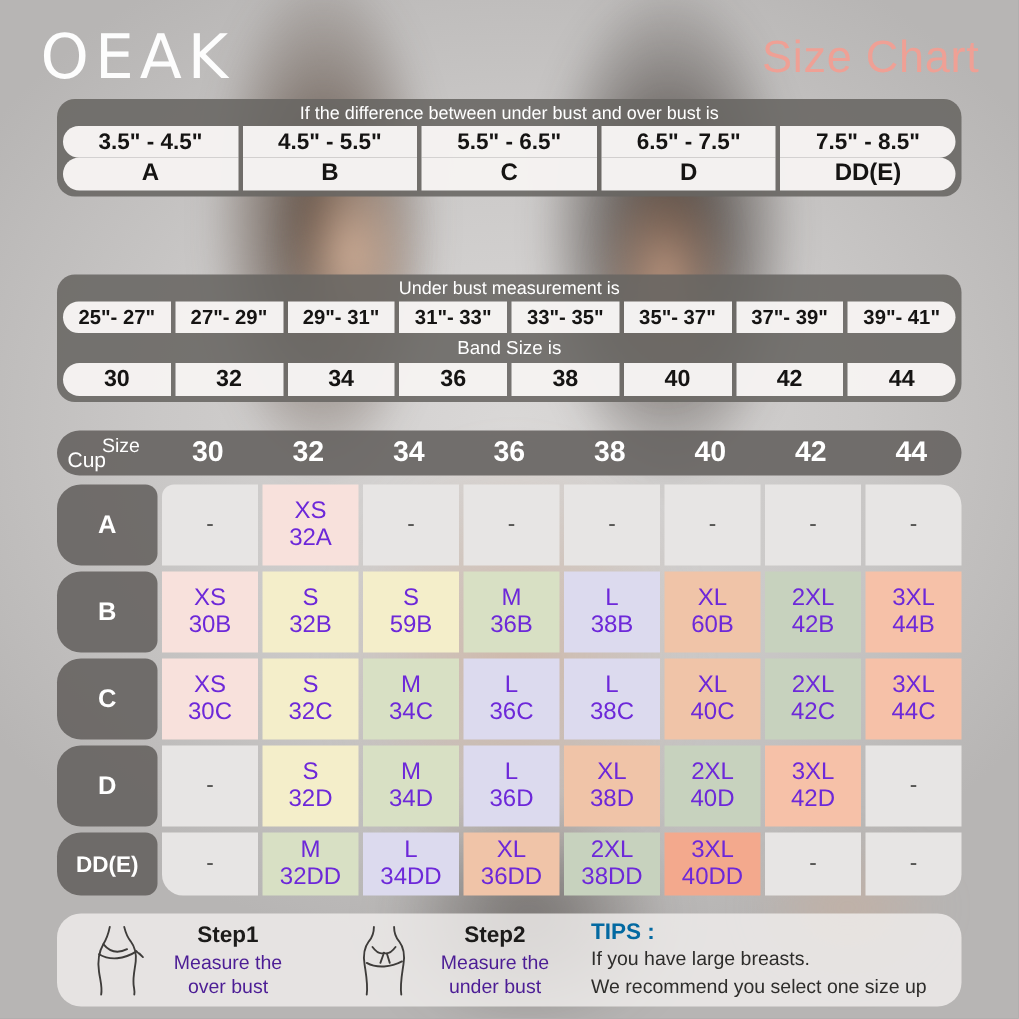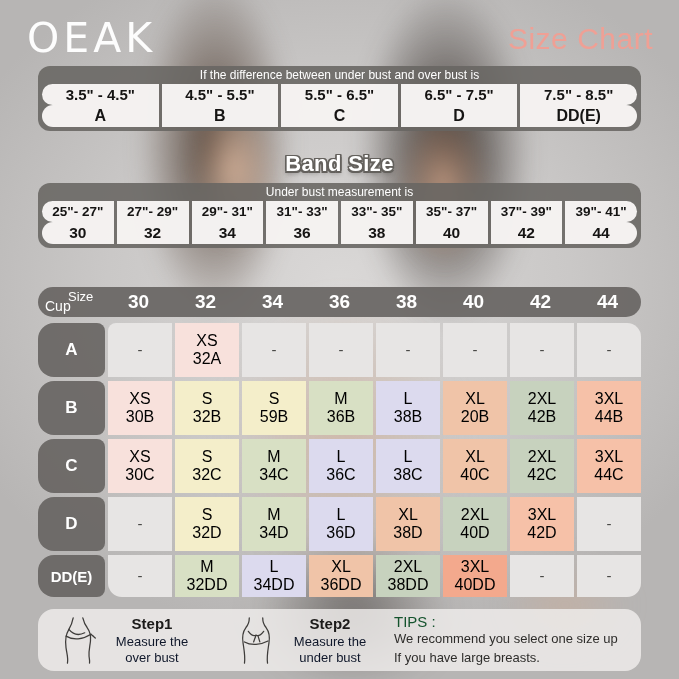--- a/index.html
+++ b/index.html
@@ -72,34 +72,34 @@
     font-weight:bold;font-size:19px;}
   .mrows{margin-top:6px;}
   .mrow{display:flex;height:54px;margin-bottom:4px;}
   .mrow-last{height:42px;margin-bottom:0;}
   .mlabel{width:67px;margin-right:3px;background:rgba(102,99,96,.9);
     border-radius:16px 8px 8px 16px;display:flex;align-items:center;justify-content:center;
     color:#fff;font-weight:bold;font-size:17px;}
   .mrow-last .mlabel{font-size:15px;}
   .mcells{flex:1;display:flex;gap:3px;}
   .mcell{flex:1;display:flex;flex-direction:column;align-items:center;justify-content:center;
-    color:#000000;font-size:16px;line-height:1.15;font-weight:500;}
+    color:#6d28d9;font-size:16px;line-height:1.15;font-weight:500;}
   .mcell-empty{color:#4a4947;font-size:15px;}
 
   
   .footer{position:absolute;left:38px;top:609px;width:603px;height:62px;z-index:2;
     box-sizing:border-box;background:rgba(241,239,238,.8);border-radius:16px;
     display:flex;align-items:center;padding:0 14px 0 20px;}
   .step-icon{width:40px;height:48px;flex:0 0 auto;}
   .icon2{margin-left:40px;}
   .step-text{margin-left:10px;width:88px;text-align:center;}
   .step-title{font-size:15px;font-weight:bold;color:#1c1b1a;}
-  .step-desc{font-size:13px;color:#0f172a;line-height:1.18;margin-top:2px;}
+  .step-desc{font-size:13px;color:#4c1d95;line-height:1.18;margin-top:2px;}
   .tips{margin-left:20px;flex:1;min-width:0;}
-  .tips-title{font-size:15px;font-weight:normal;color:#14532d;}
+  .tips-title{font-size:15px;font-weight:bold;color:#0369a1;}
   .tips-line{font-size:13px;color:#2e2d2b;line-height:1.4;white-space:nowrap;}
 </style>
 </head>
 <body>
 
 <div class="stage">
 
   <div class="bg">
     <div class="vignette"></div>
     <div class="blob hair-l"></div>
@@ -125,33 +125,33 @@
       </div>
     <div class="pill-row row-h2 row-cups">
         <div class="pill-cell">A</div>
         <div class="pill-cell">B</div>
         <div class="pill-cell">C</div>
         <div class="pill-cell">D</div>
         <div class="pill-cell">DD(E)</div>
       </div>
   </div>
 
-  <div class="sec-title band-title">Band Size</div>
   <div class="panel band-panel">
     <div class="banner">Under bust measurement is</div>
     <div class="pill-row row-h1 row-band-ranges">
         <div class="pill-cell">25"- 27"</div>
         <div class="pill-cell">27"- 29"</div>
         <div class="pill-cell">29"- 31"</div>
         <div class="pill-cell">31"- 33"</div>
         <div class="pill-cell">33"- 35"</div>
         <div class="pill-cell">35"- 37"</div>
         <div class="pill-cell">37"- 39"</div>
         <div class="pill-cell">39"- 41"</div>
       </div>
+    <div class="banner banner2">Band Size is</div>
     <div class="pill-row row-h2 row-bands">
         <div class="pill-cell">30</div>
         <div class="pill-cell">32</div>
         <div class="pill-cell">34</div>
         <div class="pill-cell">36</div>
         <div class="pill-cell">38</div>
         <div class="pill-cell">40</div>
         <div class="pill-cell">42</div>
         <div class="pill-cell">44</div>
       </div>
@@ -209,21 +209,21 @@
             <div class="mcell" style="background: rgb(216, 224, 196);">
               <div class="msize">M</div>
               <div class="mcode">36B</div>
             </div>
             <div class="mcell" style="background: rgb(220, 218, 238);">
               <div class="msize">L</div>
               <div class="mcode">38B</div>
             </div>
             <div class="mcell" style="background: rgb(240, 196, 168);">
               <div class="msize">XL</div>
-              <div class="mcode">20B</div>
+              <div class="mcode">60B</div>
             </div>
             <div class="mcell" style="background: rgb(199, 210, 190);">
               <div class="msize">2XL</div>
               <div class="mcode">42B</div>
             </div>
             <div class="mcell" style="background: rgb(246, 193, 168);">
               <div class="msize">3XL</div>
               <div class="mcode">44B</div>
             </div>
           </div>
@@ -355,18 +355,18 @@
     </svg>
     <div class="step-text">
       <div class="step-title">Step2</div>
       <div class="step-desc">
         <div>Measure the</div>
         <div>under bust</div>
       </div>
     </div>
     <div class="tips">
       <div class="tips-title">TIPS :</div>
+      <div class="tips-line">If you have large breasts.</div>
       <div class="tips-line">We recommend you select one size up</div>
-      <div class="tips-line">If you have large breasts.</div>
     </div>
   </div>
 
 </div>
 
 </body></html>

